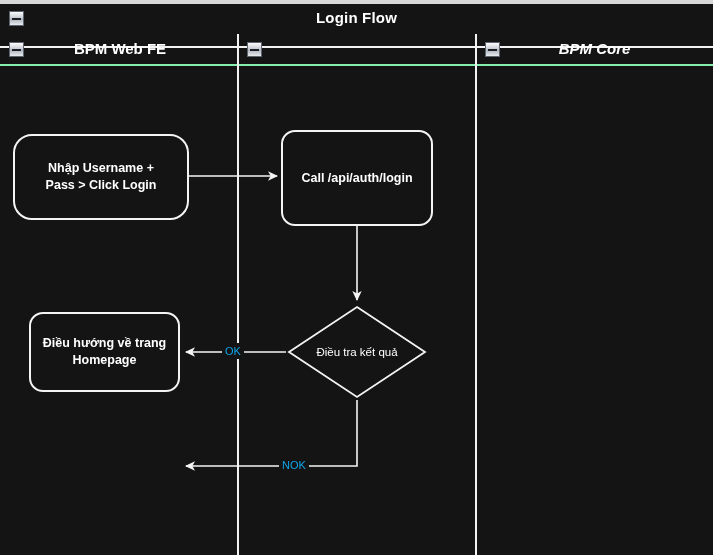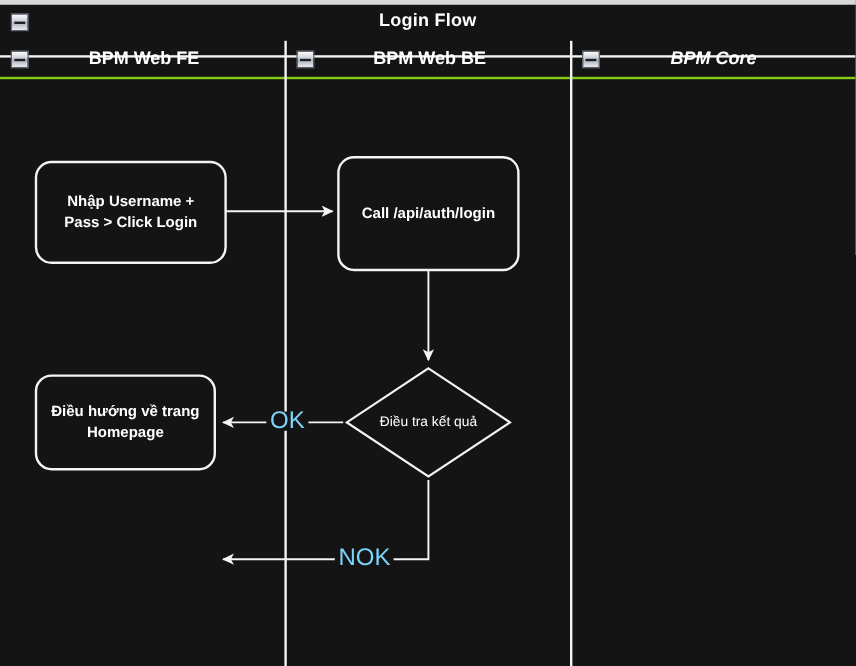--- a/index.html
+++ b/index.html
@@ -43,21 +43,21 @@
     font-size: 15px;
     font-weight: bold;
     letter-spacing: 0.2px;
   }
 
   
   #lane-header-band {
     position: absolute;
     left: 0; top: 30px;
     width: 713px; height: 32px;
-    border-bottom: 2px solid #84cc16;
+    border-bottom: 2px solid #86efac;
     box-sizing: border-box;
   }
   .lane-header {
     position: absolute;
     top: 0;
     height: 30px;
     line-height: 30px;
     color: #ffffff;
     font-size: 15px;
     font-weight: bold;
@@ -113,21 +113,21 @@
     font-weight: bold;
     display: flex;
     align-items: center;
     justify-content: center;
     text-align: center;
     box-sizing: border-box;
     padding: 4px 8px;
     line-height: 1.35;
     white-space: pre-line;
   }
-  #node-input   { left: 29px;  top: 130px; width: 160px; height: 86px; }
+  #node-input   { left: 13px;  top: 130px; width: 176px; height: 86px; border-radius: 19px; }
   #node-call    { left: 281px; top: 126px; width: 152px; height: 96px; }
   #node-home    { left: 29px;  top: 308px; width: 151px; height: 80px; }
   #node-error   { left: 29px;  top: 418px; width: 152px; height: 90px; }
 
   
   #node-decision {
     position: absolute;
     left: 286px;
     top: 300px;
     width: 142px;
@@ -150,43 +150,42 @@
   
   #connectors {
     position: absolute;
     left: 0; top: 0;
     width: 713px; height: 551px;
     pointer-events: none;
   }
 
   .edge-label {
     position: absolute;
-    color: #7dd3fc;
-    font-size: 20px;
+    color: #0ea5e9;
+    font-size: 11px;
     background: #141414;
     padding: 0 3px;
     line-height: 16px;
     text-align: center;
   }
   #edge-label-ok  { left: 222px; top: 339px; }
   #edge-label-nok { left: 279px; top: 453px; }
 </style>
 </head>
 <body>
 
 <div id="diagram-root">
 
   <div id="title-bar">
     <div id="title-text">Login Flow</div>
     <div id="collapse-title" class="collapse-icon"></div>
   </div>
 
   <div id="lane-header-band">
     <div id="lane-header-0" class="lane-header">BPM Web FE</div>
-    <div id="lane-header-1" class="lane-header">BPM Web BE</div>
     <div id="lane-header-2" class="lane-header">BPM Core</div>
   </div>
 
   <div id="collapse-lane-0" class="collapse-icon"></div>
   <div id="collapse-lane-1" class="collapse-icon"></div>
   <div id="collapse-lane-2" class="collapse-icon"></div>
 
   <div id="lane-divider-1" class="lane-divider"></div>
   <div id="lane-divider-2" class="lane-divider"></div>
 

